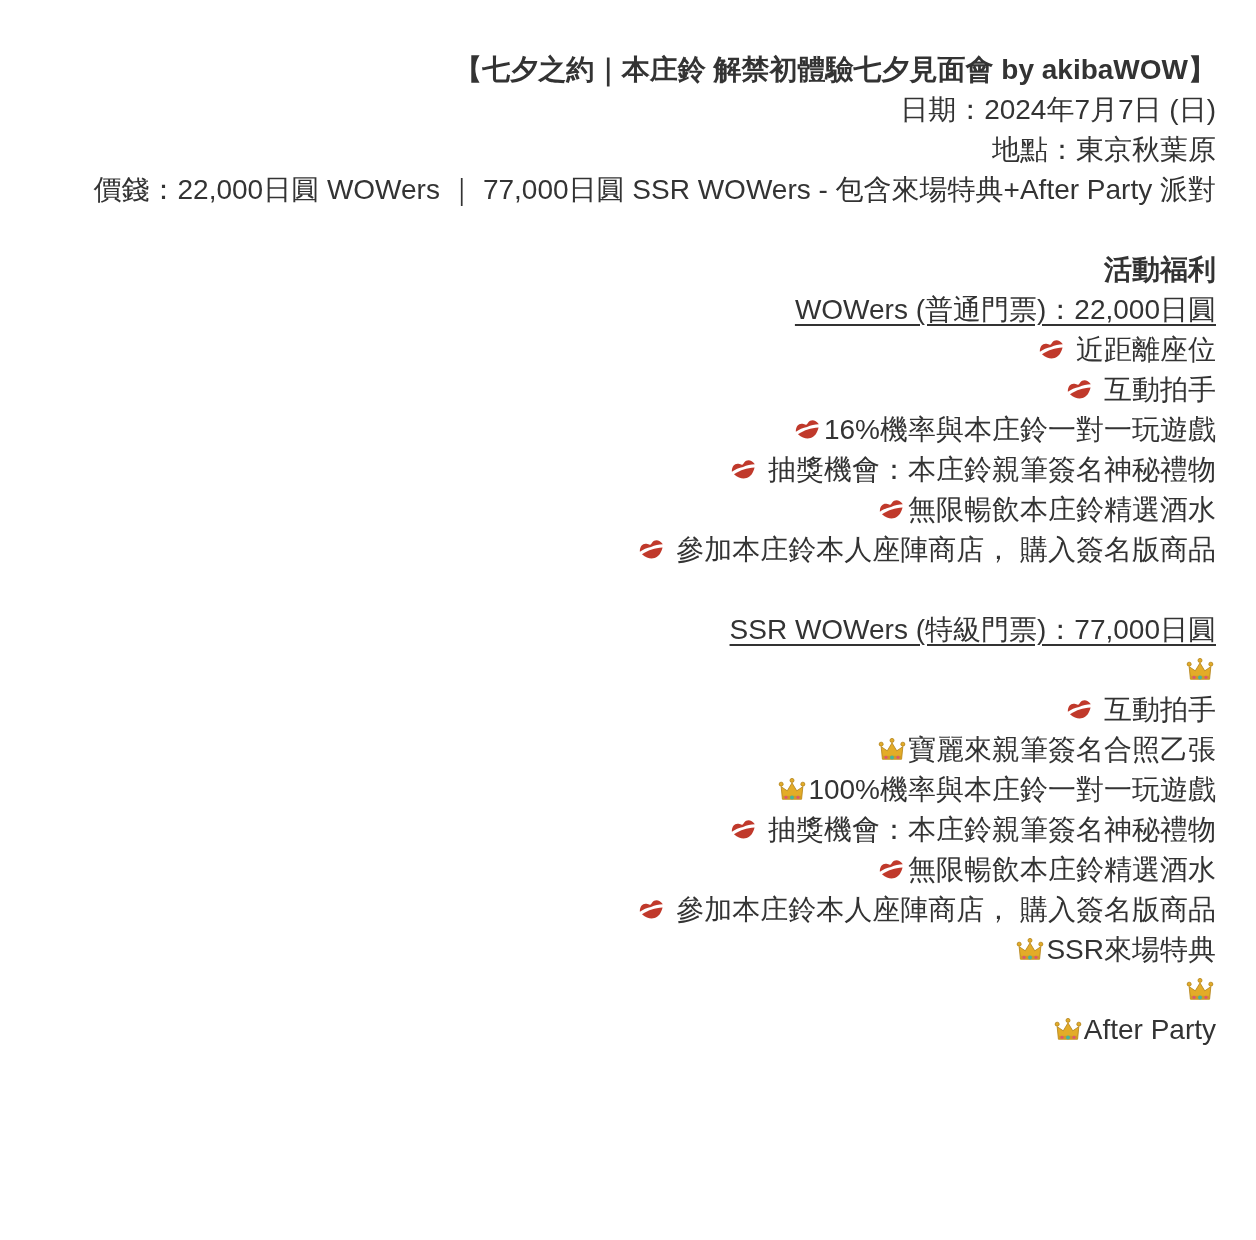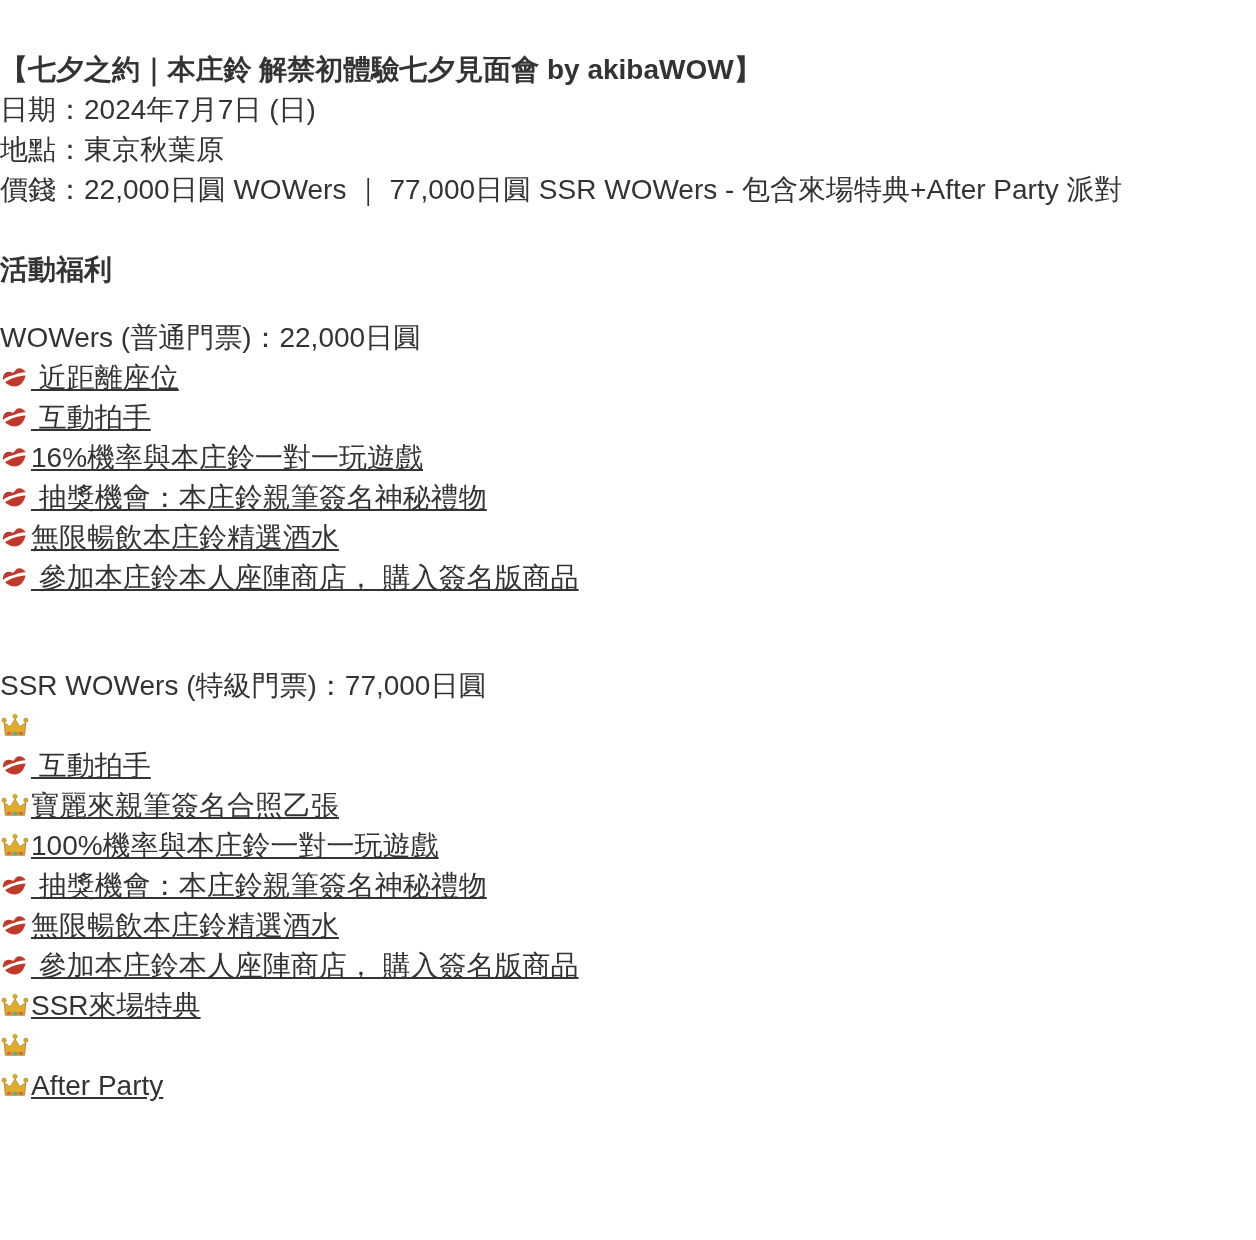--- a/index.html
+++ b/index.html
@@ -6,55 +6,54 @@
     margin: 0;
     padding: 0;
     background: #ffffff;
   }
   .page {
     width: 1216px;
     height: 1240px;
     box-sizing: border-box;
     padding-top: 50px;
     overflow: hidden;
-    text-align: left;
+    text-align: right;
     color: #333333;
     font-family: "Liberation Sans", "DejaVu Sans", sans-serif;
     font-size: 28px;
     line-height: 40px;
   }
   .line {
     white-space: pre-wrap;
   }
   .title {
     font-weight: bold;
   }
   .heading {
     font-weight: bold;
   }
   .tier-title {
+    text-decoration: underline;
     text-decoration-thickness: 2px;
     text-underline-offset: 5px;
-    margin-top: 28px;
   }
   .spacer {
     height: 40px;
   }
   .icon {
     display: inline-block;
     margin-right: 1px;
   }
   .icon svg {
     width: 30px;
     height: 30px;
     vertical-align: -6px;
   }
   .item-text {
     white-space: pre-wrap;
-    text-decoration: underline;
   }
 </style>
 </head>
 <body>
 
 <div class="page">
 
   <div class="line title">【七夕之約｜本庄鈴 解禁初體驗七夕見面會 by akibaWOW】</div>
 
   <div class="line">日期：2024年7月7日 (日)</div>

